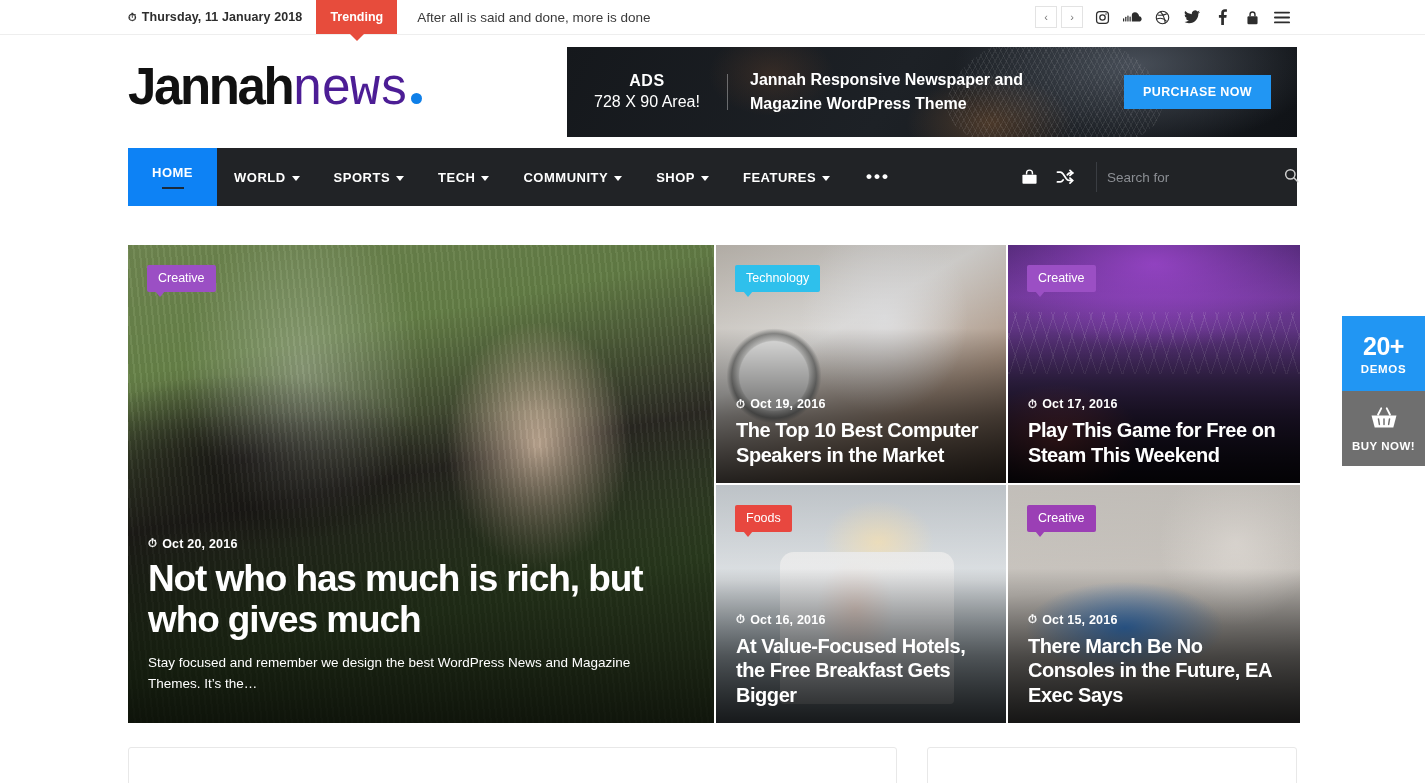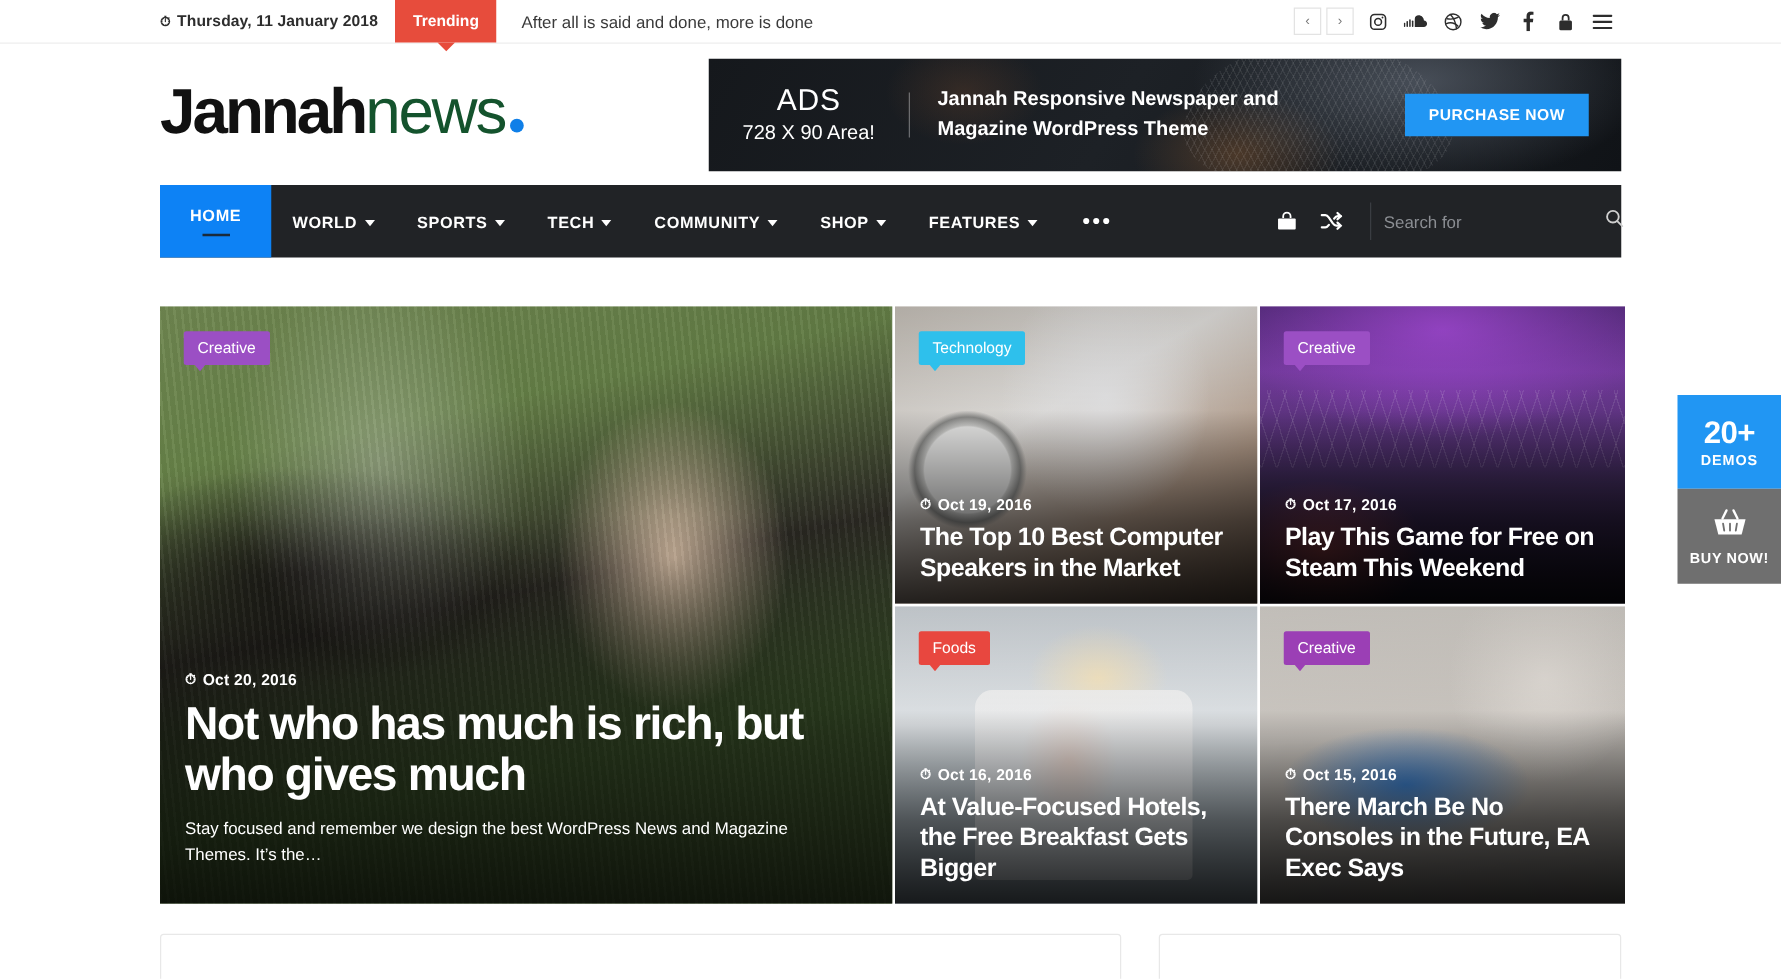--- a/index.html
+++ b/index.html
@@ -73,21 +73,21 @@
   .header {
     height: 113px;
     display: flex; align-items: center;
     padding: 0 128px;
   }
   .logo {
     font-size: 51px; font-weight: 700; letter-spacing: -2.4px;
     line-height: 1; color: #111; white-space: nowrap;
     position: relative; top: -3px;
   }
-  .logo .lnews { color: #14532d; font-weight: 400; letter-spacing: -1.8px; }
+  .logo .lnews { color: #4c1d95; font-weight: 400; letter-spacing: -1.8px; font-family: Liberation Mono, monospace; }
   .logo .ldot {
     display: inline-block; width: 11px; height: 11px;
     border-radius: 50%; background: #0f7fe8;
     margin-left: 4px; vertical-align: baseline;
   }
   .ad {
     margin-left: auto;
     width: 730px; height: 90px;
     background:
       radial-gradient(ellipse 260px 120px at 78% 20%, rgba(120,130,145,.50), rgba(0,0,0,0) 70%),
@@ -101,21 +101,21 @@
     position: absolute; left: 52%; top: -14px;
     width: 215px; height: 120px;
     border-radius: 50% 50% 45% 45% / 62% 62% 38% 38%;
     background: repeating-linear-gradient(62deg, rgba(255,255,255,.075) 0 1px, transparent 1px 5px),
                 repeating-linear-gradient(-62deg, rgba(255,255,255,.075) 0 1px, transparent 1px 5px);
     opacity: .95;
   }
   .ad-label {
     width: 160px; text-align: center; color: #fff; z-index: 2;
   }
-  .ad-label .a1 { font-size: 24px; font-weight: 400; letter-spacing: .6px; display: block; }
+  .ad-label .a1 { font-size: 16px; font-weight: 700; letter-spacing: .6px; display: block; }
   .ad-label .a2 { font-size: 16px; display: block; margin-top: 3px; }
   .ad-div { width: 1px; height: 36px; background: rgba(255,255,255,.35); z-index: 2; }
   .ad-copy {
     color: #fff; font-size: 16px; font-weight: 700; line-height: 1.45;
     margin-left: 22px; z-index: 2; max-width: 330px;
   }
   .ad-btn {
     margin-left: auto; margin-right: 26px; z-index: 2;
     background: #2196f3; color: #fff;
     font-size: 12.5px; font-weight: 700; letter-spacing: .4px;

